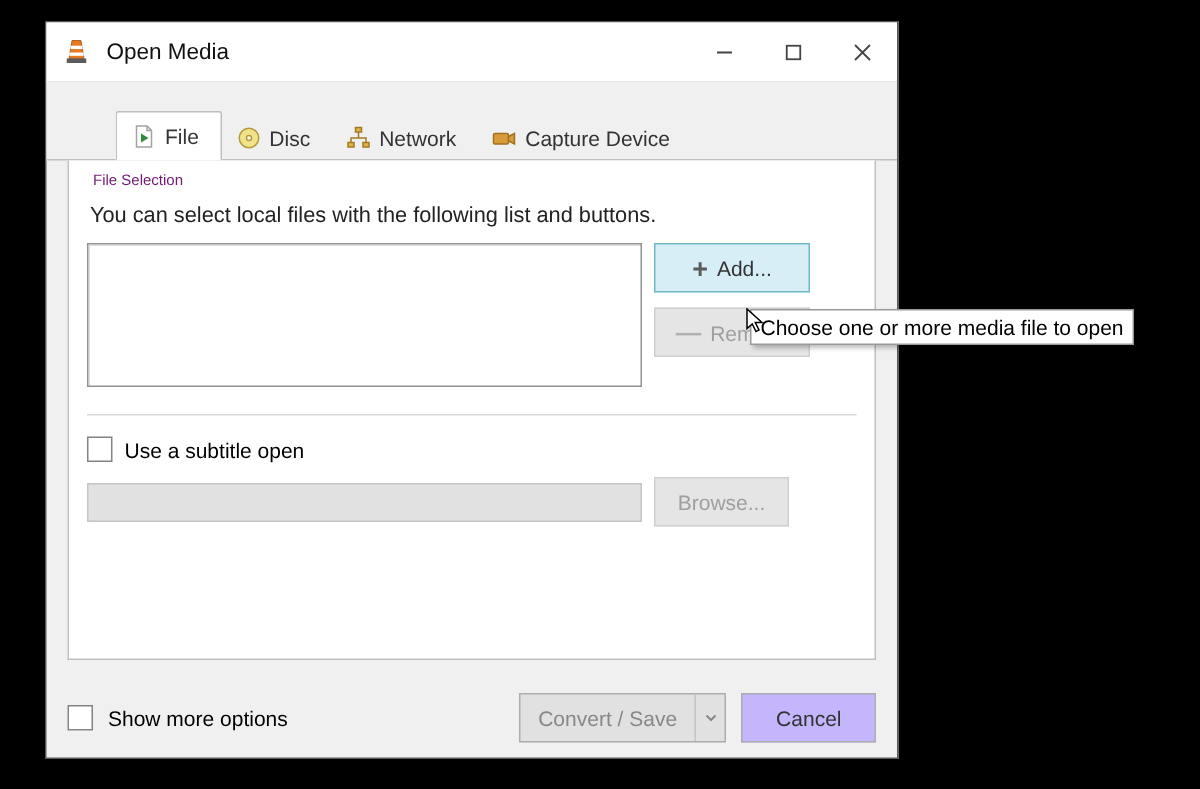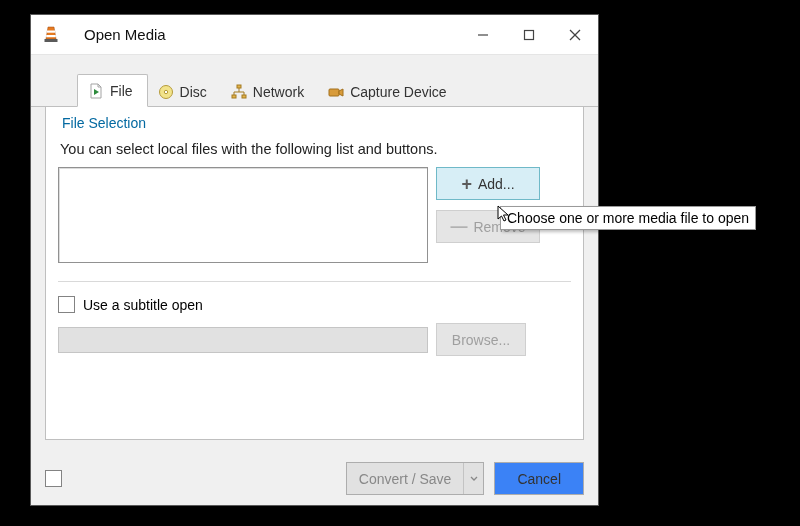--- a/index.html
+++ b/index.html
@@ -29,21 +29,20 @@
       display: flex;
       flex-direction: column;
     }
     .titlebar {
       background: #fff;
       height: 40px;
       display: flex;
       align-items: center;
       padding-left: 10px;
       border-bottom: 1px solid #e5e5e5;
-      gap: 13px;
     }
     .vlc-icon {
       width: 20px;
       height: 20px;
       margin-right: 10px;
     }
     .vlc-icon svg { display: block; }
     .title-text {
       flex: 1;
       font-size: 15px;
@@ -97,22 +96,22 @@
       border-top: none;
       flex: 1;
       padding: 8px 12px 12px 12px;
       display: flex;
       flex-direction: column;
     }
     .fieldset {
       position: relative;
     }
     .legend {
-      font-size: 14px;
-      color: #0369a1;
+      font-size: 10px;
+      color: #701a75;
       padding: 0 4px;
     }
     .helptext {
       font-size: 14.5px;
       color: #222;
       margin: 10px 2px 10px 2px;
     }
     .file-row {
       display: flex;
       gap: 8px;
@@ -200,21 +199,21 @@
     }
     .convert-split {
       width: 20px;
       height: 100%;
       border-left: 1px solid #c3c3c3;
       display:flex; align-items:center; justify-content:center;
     }
     .cancel-btn {
       height: 33px;
       padding: 0 22px;
-      background: #3b82f6;
+      background: #c4b5fd;
       border: 1px solid #adadad;
       color: #333;
       display:inline-flex; align-items:center; justify-content:flex-end;
     }
     .tooltip {
       position: absolute;
       left: 500px;
       top: 206px;
       background: #ffffff;
       border: 1px solid #9a9a9a;
@@ -341,20 +340,21 @@
         <div class="winbtn disabled" style="min-width:90px;">
           <span>Browse...</span>
         </div>
       </div>
 
       <div class="spacer"></div>
     </div>
 
     <div class="footer">
       <span class="checkbox"></span>
+      <span>Show more options</span>
       <div class="spacer"></div>
       <div class="convert-btn">
         <span class="convert-main">Convert / Save</span>
         <span class="convert-split">
           <svg width="8" height="8">
               <path d="M1 2l3 3 3-3" fill="none" stroke="#888" stroke-width="1.3"></path>
             </svg>
         </span>
       </div>
       <div class="cancel-btn">

